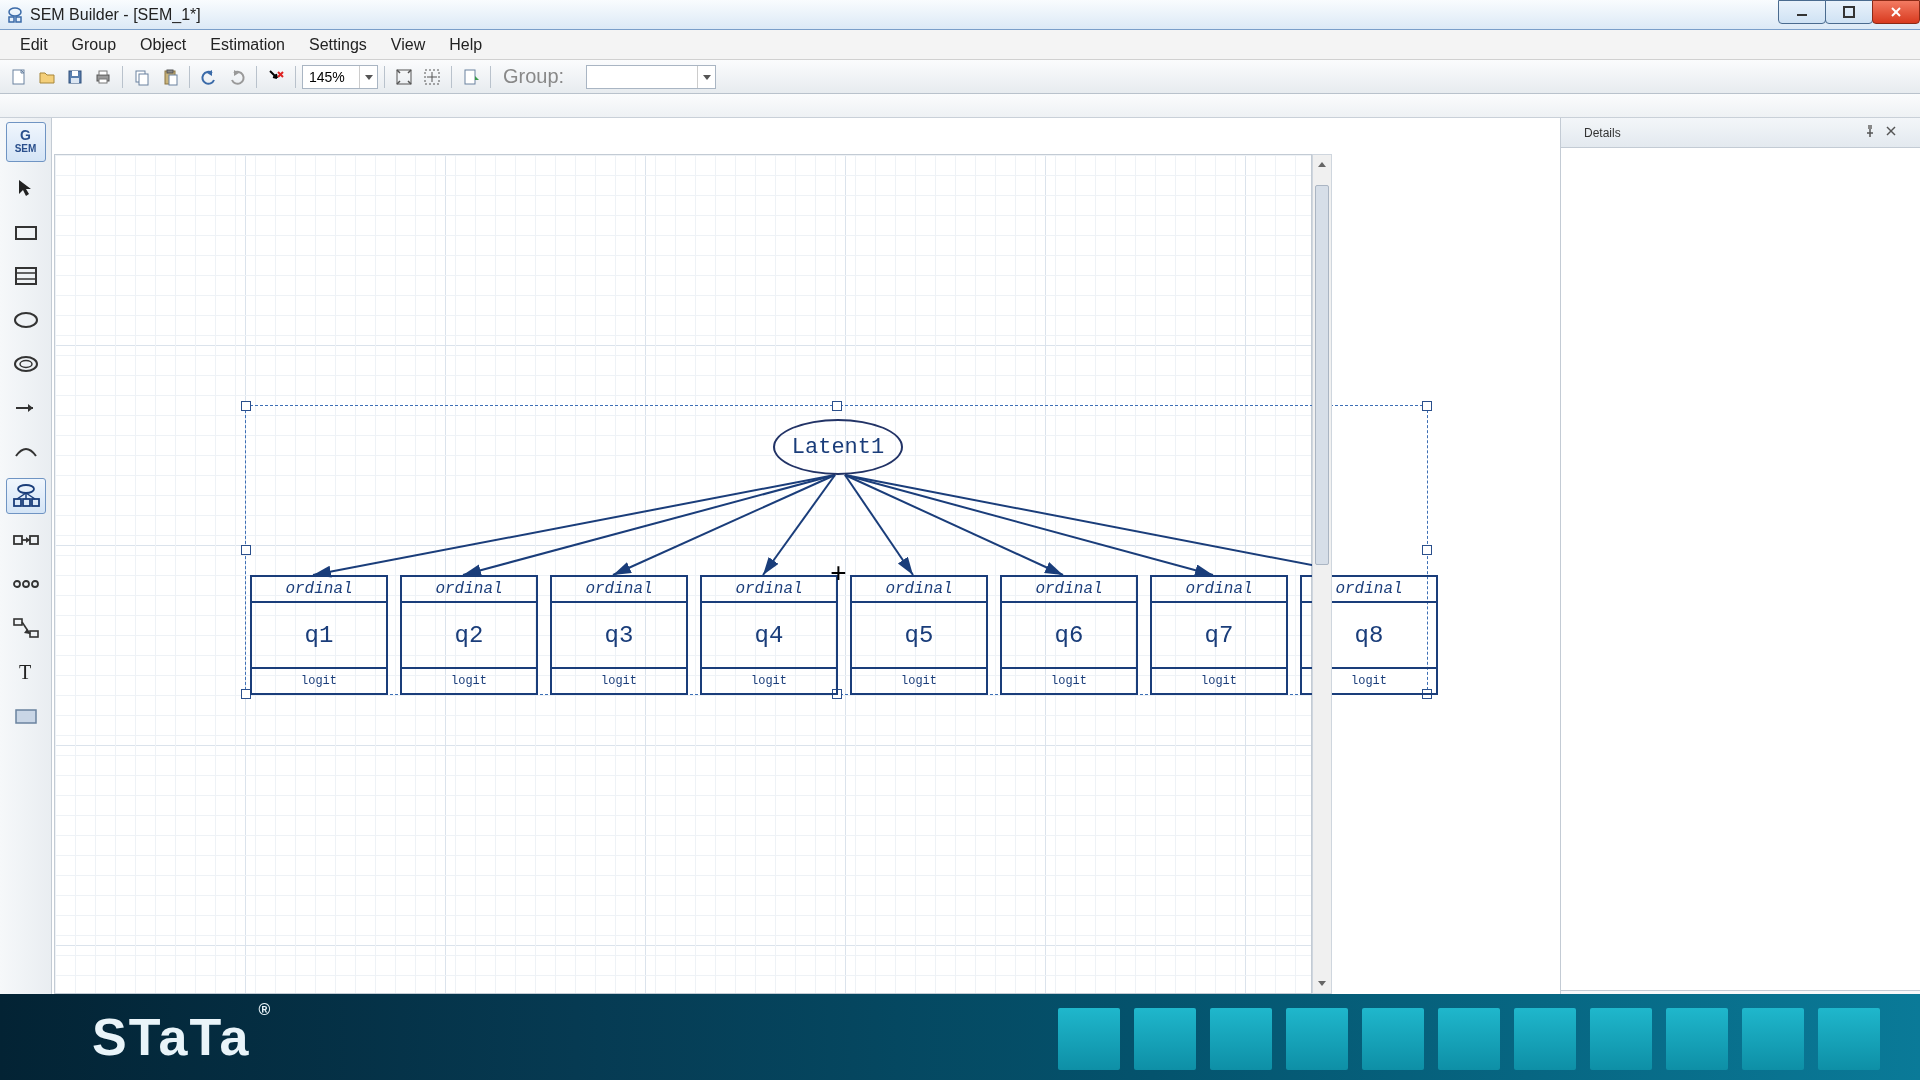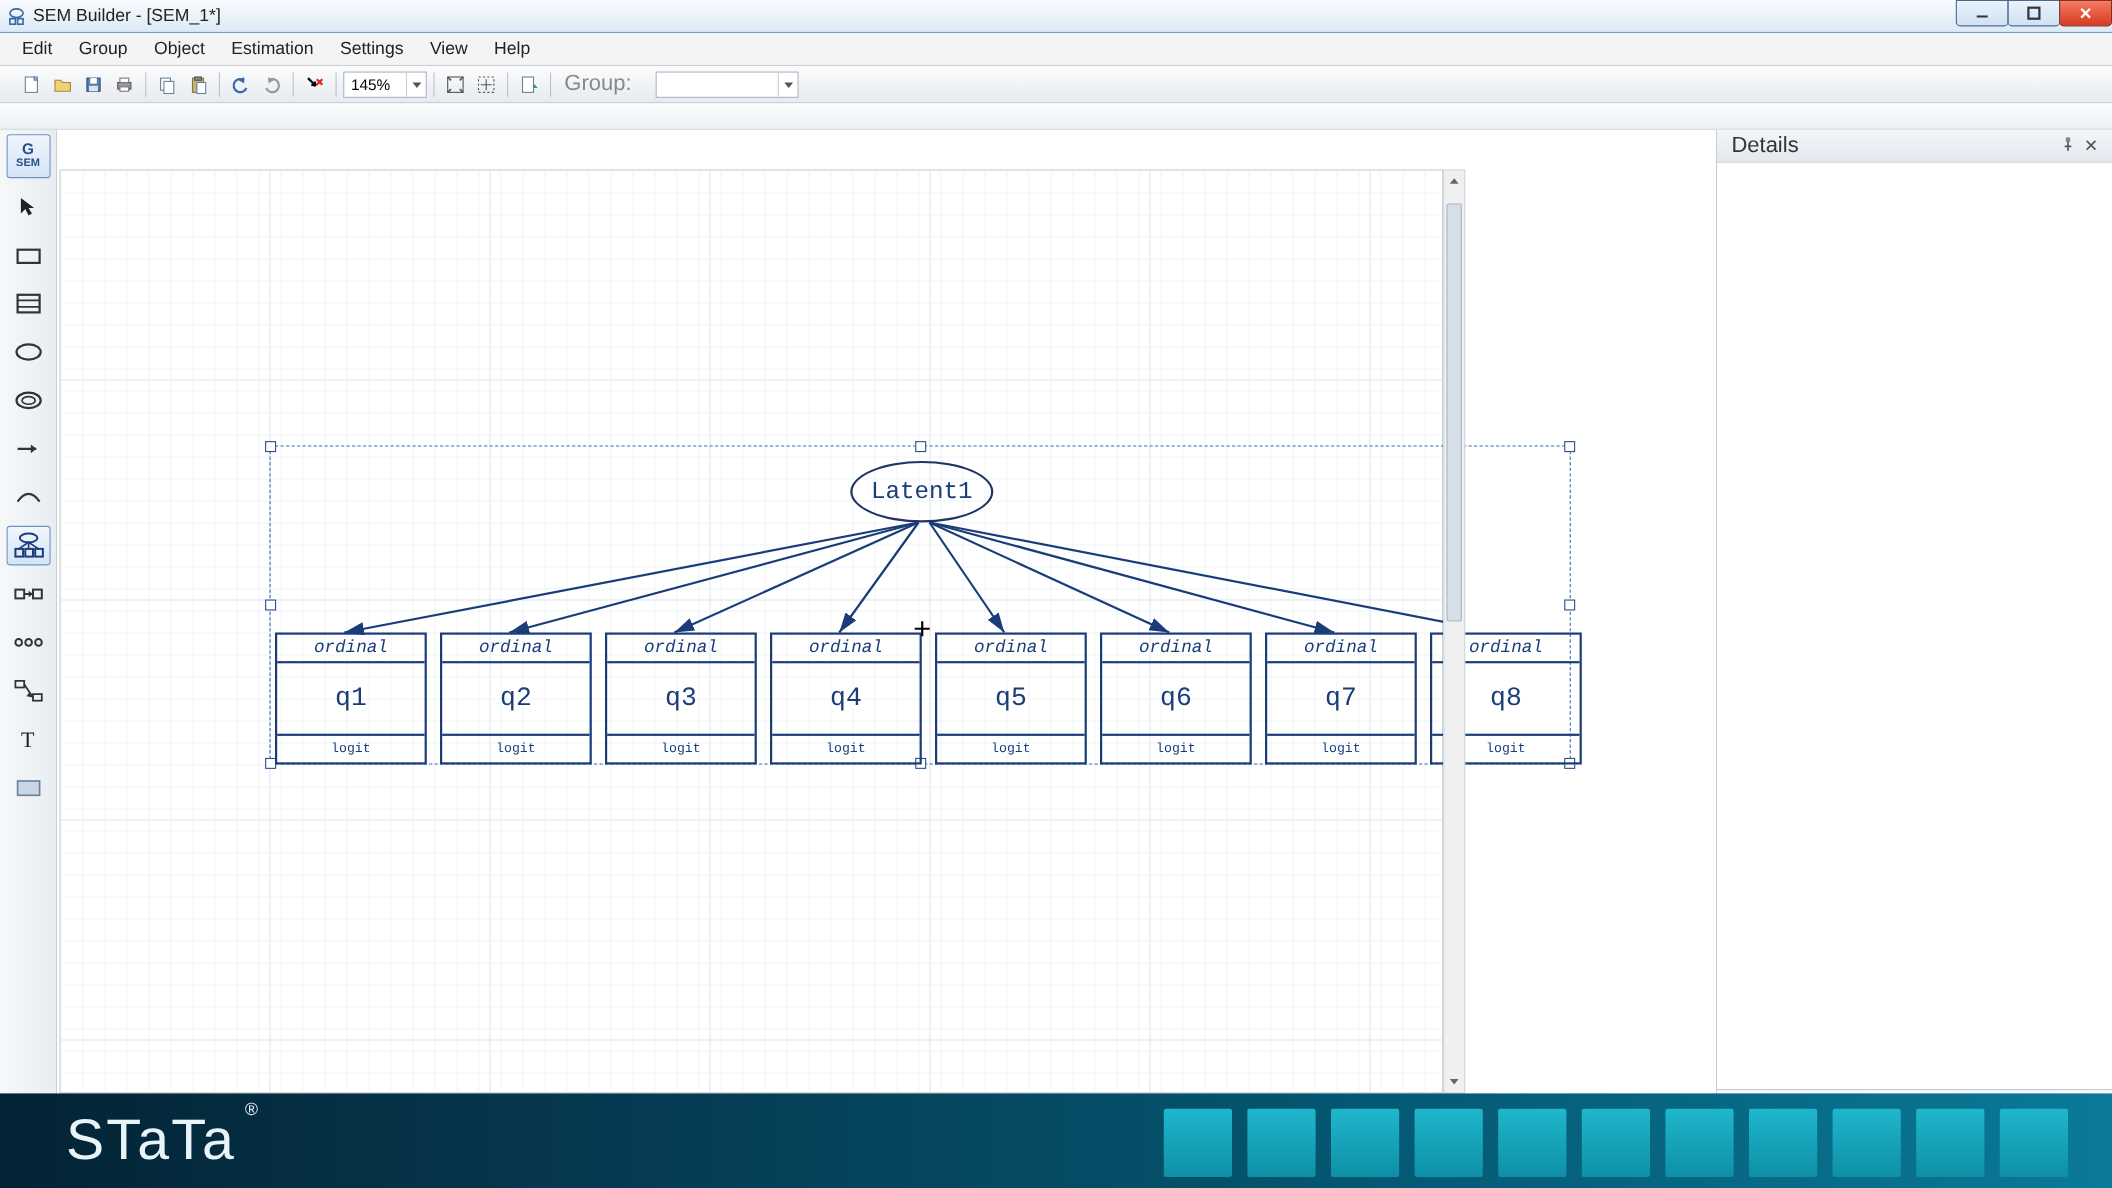--- a/index.html
+++ b/index.html
@@ -12,21 +12,21 @@
 .win-controls { position: absolute; right: 0; top: 0; display: flex; }
 .win-btn { width: 48px; height: 24px; border: 1px solid #4a6b8f; display: flex; align-items: center; justify-content: center; background: linear-gradient(#e9f2fb,#cfe2f4); border-radius: 0 0 4px 4px; margin-left: -1px; }
 .win-btn.close { background: linear-gradient(#f37b62,#d83a1f); border-color: #8a2a17; }
 .win-btn svg { display:block; }
 
 
 .menubar { height: 30px; background: #f4f4f4; display: flex; align-items: center; padding-left: 8px; border-bottom: 1px solid #d0d0d0; }
 .menubar .menu-item { padding: 4px 12px; font-size: 16px; color: #222; cursor: default; }
 
 
-.toolbar { height: 34px; background: linear-gradient(#fbfcfd,#e7ebef); border-bottom: 1px solid #b9c2cc; display: flex; align-items: center; padding: 0 16px; gap: 2px; }
+.toolbar { height: 34px; background: linear-gradient(#fbfcfd,#e7ebef); border-bottom: 1px solid #b9c2cc; display: flex; align-items: center; padding: 0 6px; gap: 2px; }
 .tb-btn { width: 26px; height: 26px; display: flex; align-items: center; justify-content: center; border: 1px solid transparent; border-radius: 3px; cursor: default; }
 .tb-sep { width: 1px; height: 22px; background: #b9c2cc; margin: 0 4px; }
 .zoom-box { display: flex; align-items: center; border: 1px solid #a9b5c3; background: #fff; height: 24px; }
 .zoom-box input { border: none; width: 56px; text-align: left; padding-left: 6px; font-size: 14px; outline: none; background: transparent; }
 .zoom-box .dd { width: 18px; height: 100%; border-left: 1px solid #ccc; display:flex; align-items:center; justify-content:center; }
 .group-label { font-size: 20px; color: #888; margin-left: 6px; margin-right: 20px; }
 .group-box { width: 130px; height: 24px; border: 1px solid #a9b5c3; background: #fff; display:flex; align-items:center; justify-content:flex-end; }
 .group-box .dd { width: 18px; height: 100%; border-left: 1px solid #ccc; display:flex; align-items:center; justify-content:center; }
 
 
@@ -66,28 +66,28 @@
 .obs-mid { flex:1; display:flex; align-items:center; justify-content:center; font-size: 24px; }
 .obs-bot { height: 26px; border-top: 2px solid #1a3d7a; display:flex; align-items:center; justify-content:center; font-size: 12px; }
 .cross-cursor { position:absolute; font-size: 28px; color:#000; font-weight: 300; pointer-events:none; }
 .vscroll { position:absolute; right:0; top:36px; width: 20px; height: 840px; background:#f0f0f0; border:1px solid #cfd6de; }
 .vscroll .thumb { position:absolute; left:2px; top:30px; width:14px; height: 380px; background:#d6dee8; border:1px solid #aab5c3; border-radius:2px; }
 .vscroll .arrow { position:absolute; left:0; width:100%; height: 20px; display:flex;align-items:center;justify-content:center; }
 .vscroll .arrow.up { top:0; } .vscroll .arrow.down { bottom:0; }
 
 
 .details { width: 360px; border-left: 1px solid #c3cbd4; background: #fdfdfd; display:flex; flex-direction:column; }
-.details-header { height: 30px; background: linear-gradient(#f3f6f9,#e3e9ef); border-bottom: 1px solid #c3cbd4; display:flex; align-items:center; padding: 0 13px; font-size: 20px; color:#333; }
+.details-header { height: 30px; background: linear-gradient(#f3f6f9,#e3e9ef); border-bottom: 1px solid #c3cbd4; display:flex; align-items:center; padding: 0 23px; font-size: 12px; color:#333; }
 .details-header .spacer { flex:1; }
 .details-body { flex:1; background:#fff; }
 .details-footer { height: 90px; border-top: 1px solid #c3cbd4; background:#f7f8fa; }
 
 
 .footer-strip { position:absolute; left:0; right:0; bottom:0; height: 86px; background: linear-gradient(90deg,#032334,#063a52 30%,#04536d 60%,#0a7a98); display:flex; align-items:center; }
-.stata-logo { color:#e9f4f9; font-weight:normal; font-size: 52px; letter-spacing: 2px; margin-left: 60px; font-family: Arial, sans-serif; position: relative; }
+.stata-logo { color:#e9f4f9; font-weight:bold; font-size: 52px; letter-spacing: 2px; margin-left: 92px; font-family: Arial, sans-serif; position: relative; }
 .stata-logo .reg { font-size: 16px; vertical-align: top; position:absolute; top:-6px; right:-22px; }
 .task-squares { position:absolute; right: 40px; bottom: 10px; display:flex; gap: 14px; }
 .task-sq { width: 62px; height: 62px; background: linear-gradient(#1fb7cc,#0e8fa6); border-radius: 2px; }
 
 svg { pointer-events: none; }
 </style>
 </head>
 <body>
 
 <div class="titlebar">

